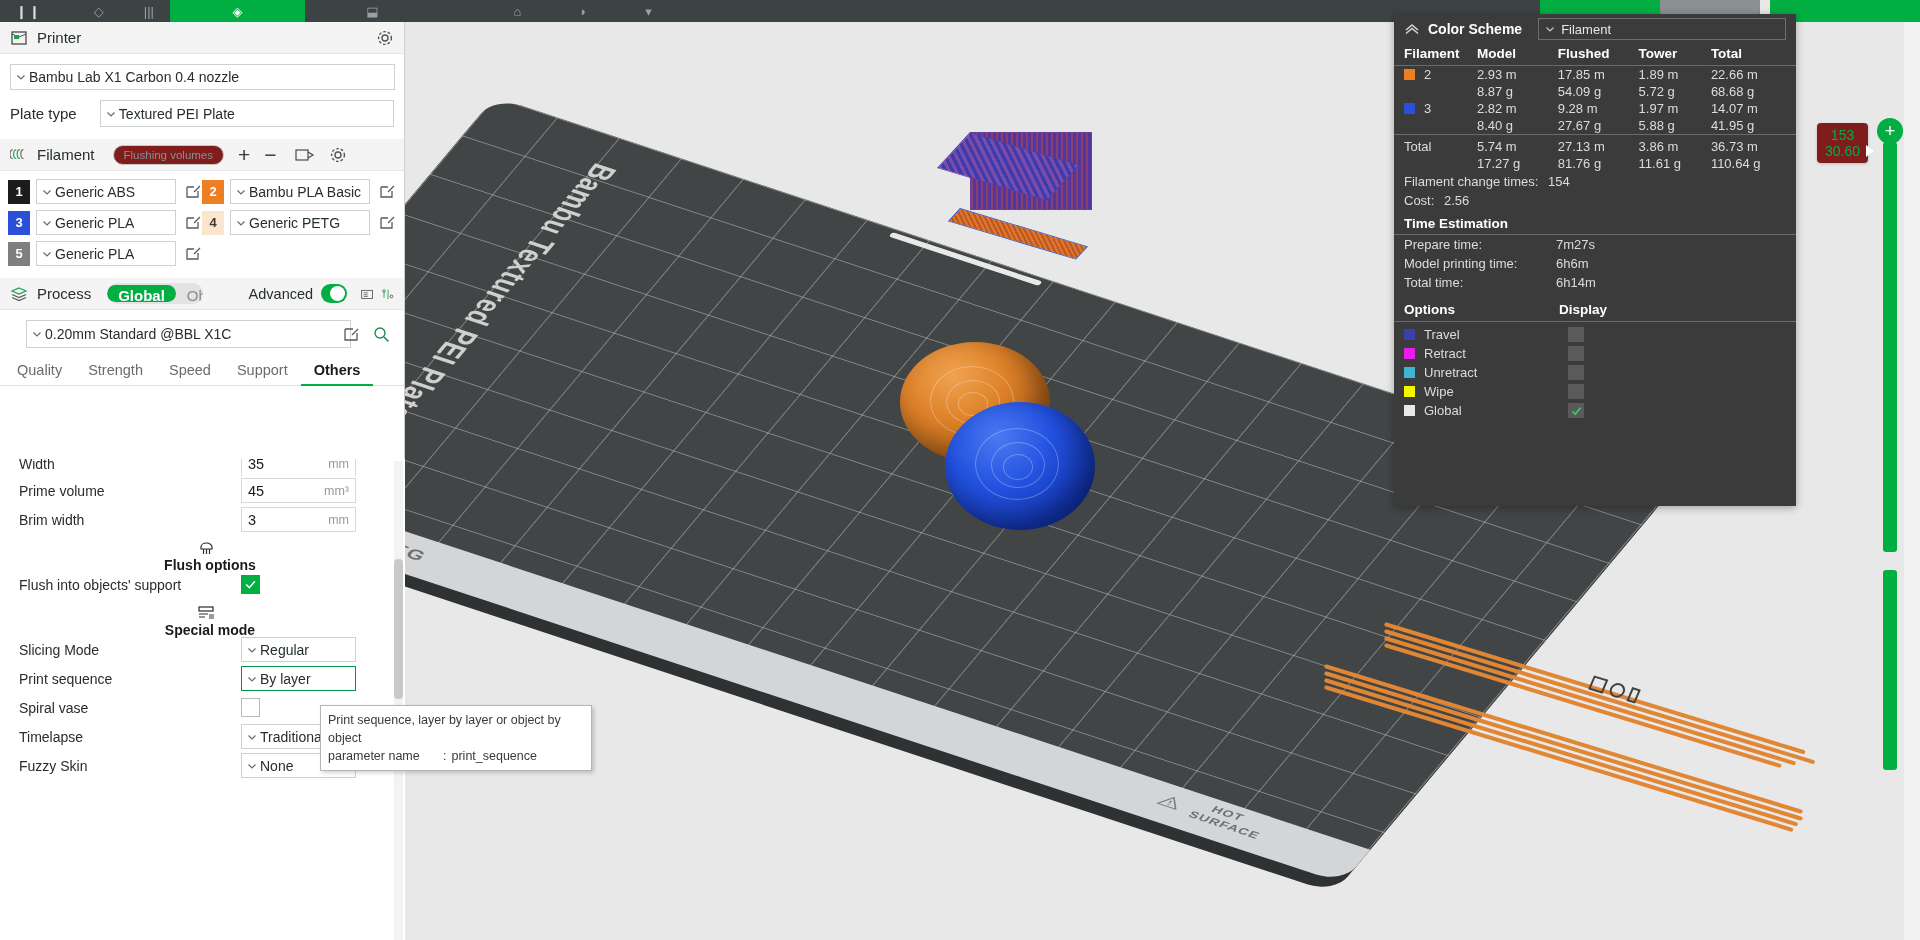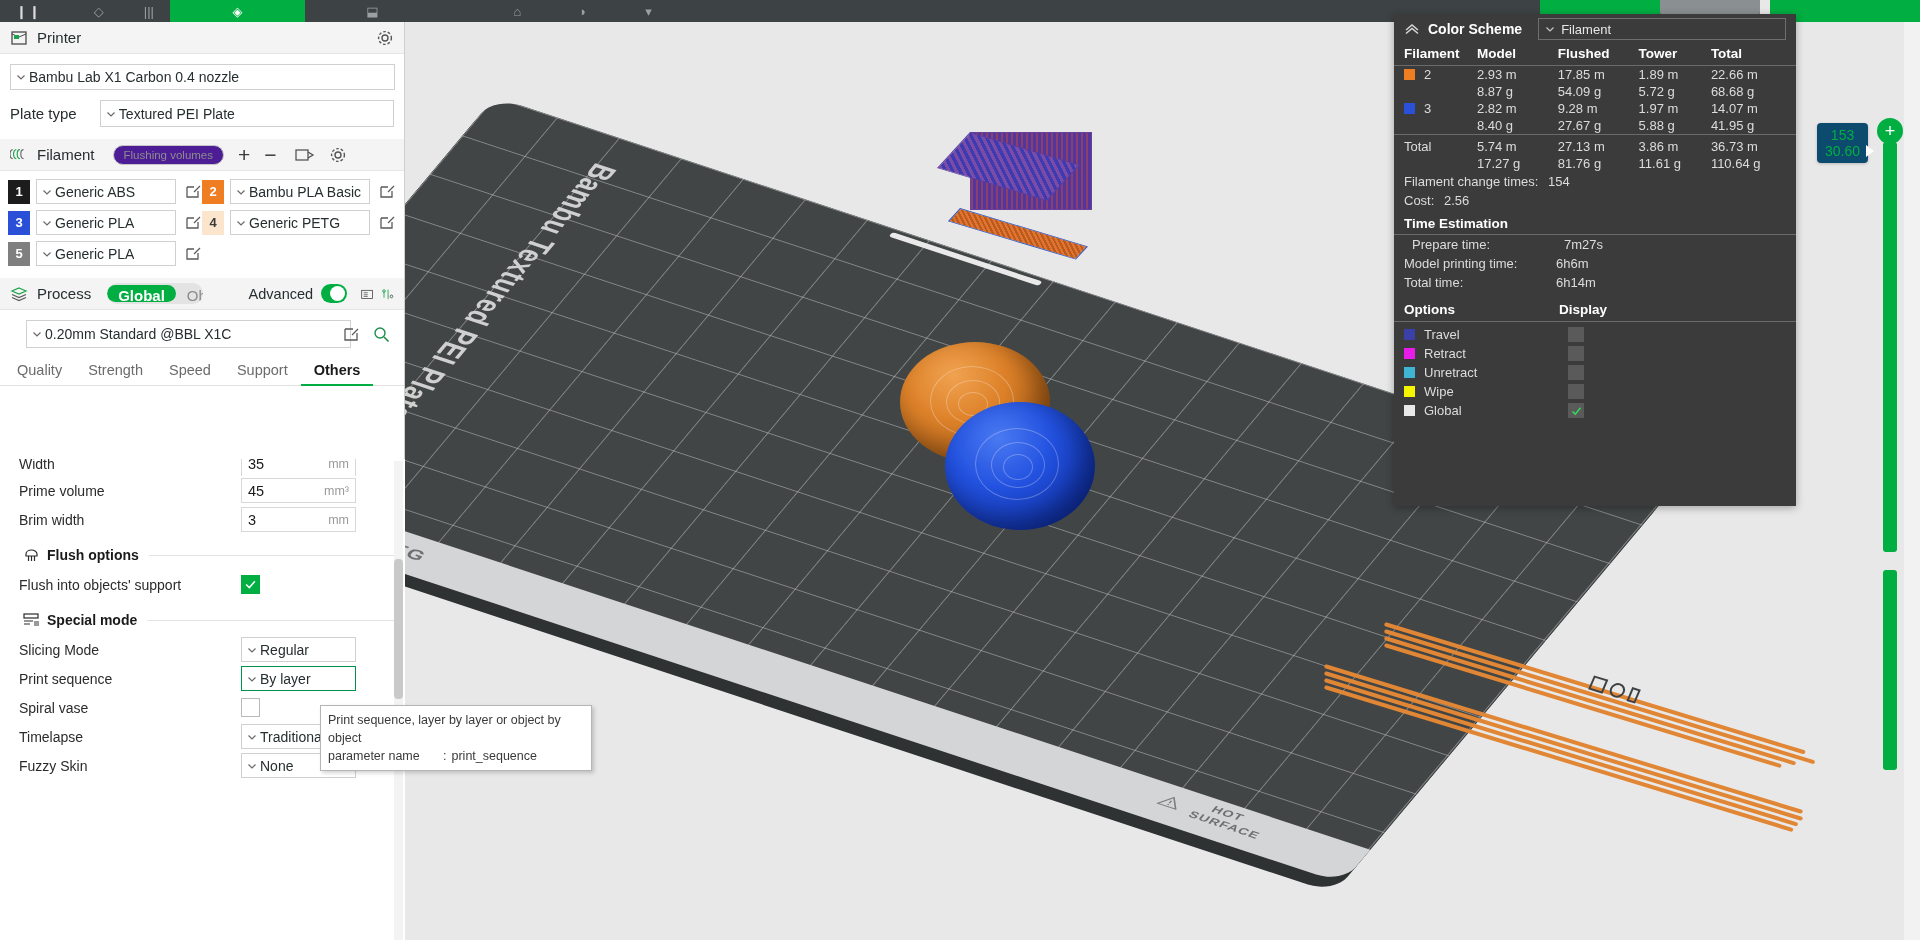--- a/index.html
+++ b/index.html
@@ -53,21 +53,21 @@
 
   .printer-combo { margin:10px 10px 0 10px; width:385px; }
   .platerow { margin-top:10px; }
   .platerow .lbl { font-size:15px; color:#262e30; width:92px; }
   .plate-combo { width:301px; height:27px; }
 
   
   .filament-head { margin-top:12px; }
   .flushpill {
     margin-left:18px; border:1px solid #c6c6c6; border-radius:11px;
-    font-size:11.5px; color:#8d8d8d; padding:3px 10px; background:#4c1d95;
+    font-size:11.5px; color:#8d8d8d; padding:3px 10px; background:#7f1d1d;
   }
   .plusminus { margin-left:14px; font-size:21px; color:#3b3b3b; line-height:1; cursor:pointer; }
   .fil-ico2 { margin-left:18px; width:20px; height:18px; }
   .fil-ico3 { margin-left:14px; width:18px; height:18px; }
 
   .filgrid { padding:8px 10px 6px 8px; }
   .filrow { display:flex; align-items:center; margin-bottom:6px; }
   .filcell { display:flex; align-items:center; width:198px; }
   .filnum {
     width:22px; height:24px; display:flex; align-items:center; justify-content:center;
@@ -123,21 +123,21 @@
   .srow { display:flex; align-items:center; height:29px; padding-left:19px; }
   .srow .lbl { font-size:14px; color:#2b2b2b; width:222px; }
   .sinput {
     width:115px; height:25px; border:1px solid #d8d8d8; background:#fff;
     display:flex; align-items:center; padding:0 6px; font-size:14.5px; color:#1a1a1a;
   }
   .sinput .unit { margin-left:auto; font-size:12.5px; color:#9a9a9a; }
   .scombo { width:115px; height:25px; }
   .scombo.focus { border:1px solid #00914c; }
 
-  .grouphdr { display:flex; align-items:center; padding-left:23px; height:30px; margin-top:6px; }
+  .grouphdr { display:flex; align-items:center; padding-left:8px; height:30px; margin-top:6px;flex-direction:column; }
   .grouphdr .gtxt { font-size:14px; font-weight:700; color:#1a1a1a; margin-left:7px; }
   .grouphdr .gline { flex:1; height:1px; background:#e4e4e4; margin:0 10px 0 10px; }
   .gico { width:17px; height:16px; flex:0 0 17px; }
 
   .cbox {
     width:19px; height:19px; border:1px solid #b9b9b9; background:#fff;
     display:flex; align-items:center; justify-content:center;
   }
   .cbox.checked { background:#00ae42; border-color:#00ae42; }
 
@@ -294,21 +294,21 @@
   .opthdr { display:flex; padding:4px 10px 4px 10px; }
   .opthdr span { font-weight:700; font-size:13.5px; color:#fff; }
   .opthdr .o1 { width:155px; }
   .optrow { display:flex; align-items:center; padding:1px 10px; height:19px; }
   .optrow .osw { width:11px; height:11px; margin-right:9px; }
   .optrow .oname { width:144px; font-size:13px; color:#dcdcdc; }
   .optbox { width:16px; height:15px; background:#5a5a5a; display:flex; align-items:center; justify-content:center; }
 
   
   .layerbubble {
-    position:absolute; left:1817px; top:123px; background:#0c4a6e; border-radius:4px;
+    position:absolute; left:1817px; top:123px; background:#7f1d1d; border-radius:4px;
     padding:4px 8px; text-align:center; color:#00ae42; font-size:14px; line-height:16px;
     box-shadow:0 1px 3px rgba(0,0,0,.2);
   }
   .layerbubble::after{
     content:""; position:absolute; right:-6px; bottom:6px; width:0;height:0;
     border-left:8px solid #fff; border-top:6px solid transparent; border-bottom:6px solid transparent;
   }
   .slider-knob {
     position:absolute; left:1877px; top:118px; width:26px; height:26px; border-radius:50%;
     background:#00ae42; display:flex; align-items:center; justify-content:center;
@@ -854,21 +854,21 @@
     </div>
     <div class="kv">
       <span>Cost:</span>
       <span style="margin-left:6px;">2.56</span>
     </div>
 
     <div class="sec-title">Time Estimation</div>
     <div class="hr"></div>
 
     <div class="kv" style="display:flex;">
-      <span style="width:152px;margin-left:8px;">Prepare time:</span>
+      <span style="width:152px;">Prepare time:</span>
       <span>7m27s</span>
     </div>
     <div class="kv" style="display:flex;">
       <span style="width:152px;">Model printing time:</span>
       <span>6h6m</span>
     </div>
     <div class="kv" style="display:flex;">
       <span style="width:152px;">Total time:</span>
       <span>6h14m</span>
     </div>

